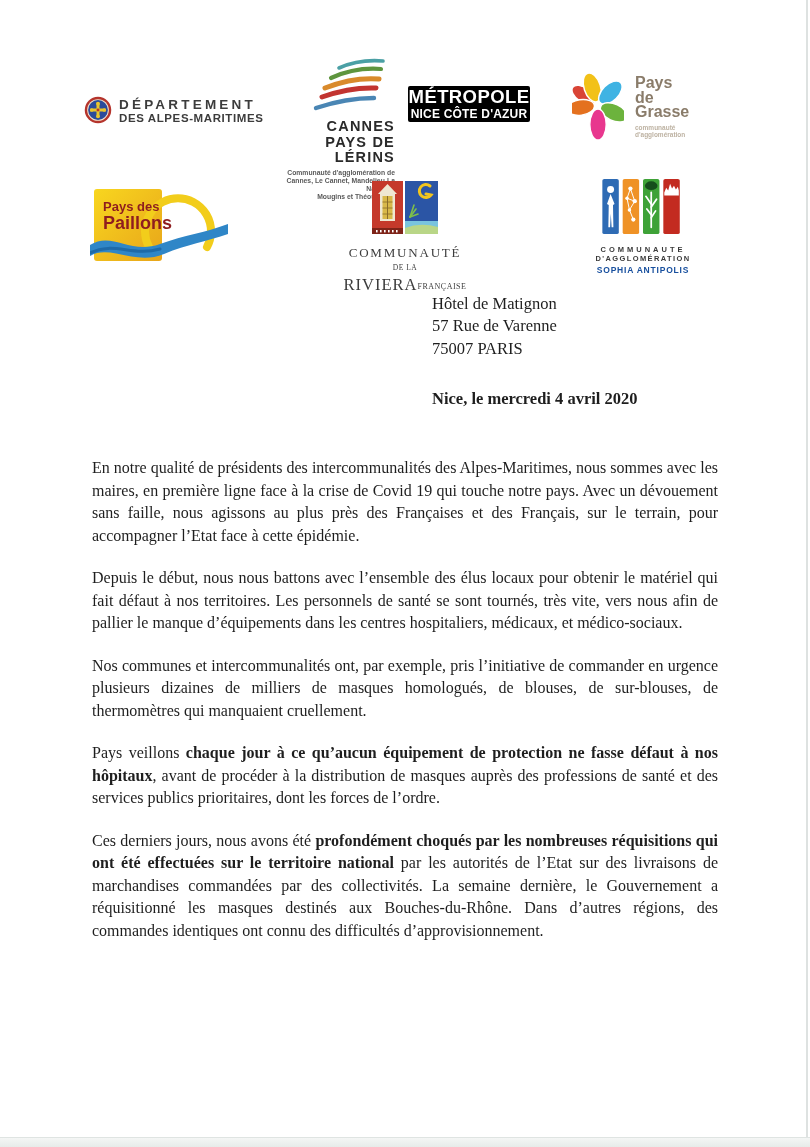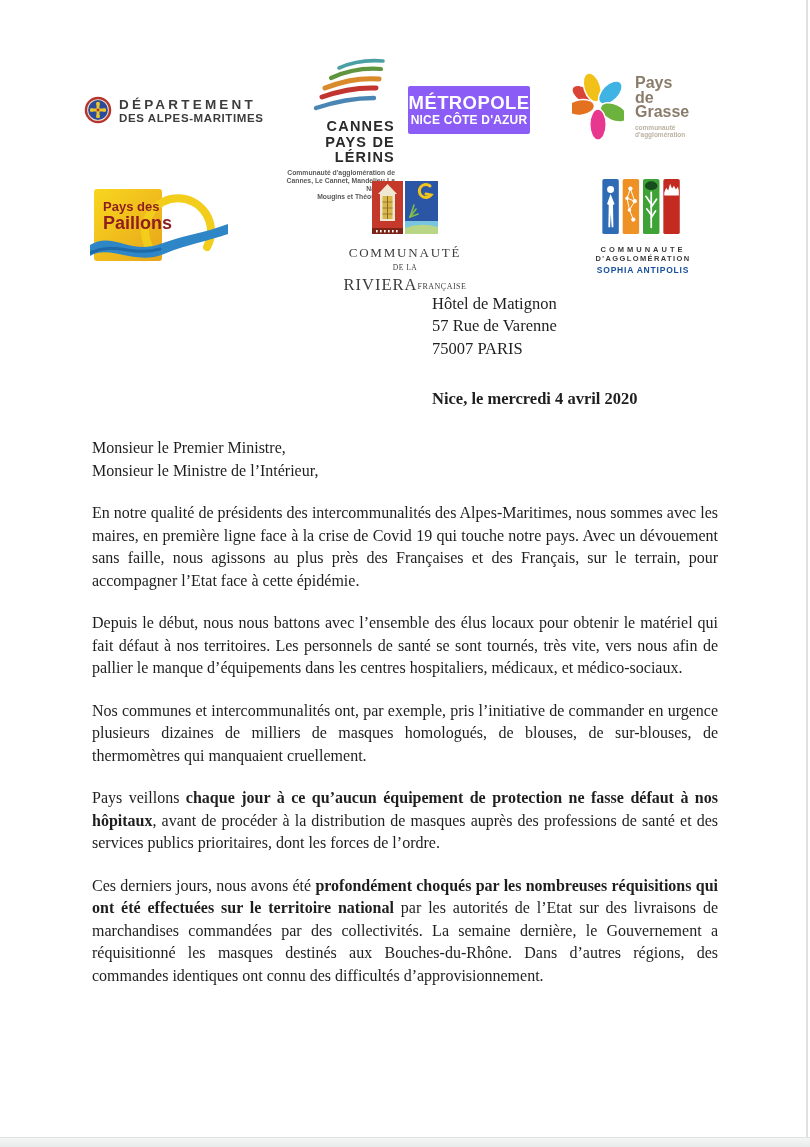--- a/index.html
+++ b/index.html
@@ -22,21 +22,21 @@
   .logo-dept .emblem{width:28px;height:28px;flex:0 0 auto;}
   .logo-dept .txt{margin-left:7px;margin-top:2px;color:#3c3c3c;}
   .logo-dept .l1{font-size:13.5px;font-weight:600;letter-spacing:3.2px;line-height:14px;}
   .logo-dept .l2{font-size:11.5px;font-weight:700;letter-spacing:.6px;line-height:13px;}
 
   .logo-cannes{position:absolute;left:263px;top:56px;width:132px;text-align:right;}
   .logo-cannes .strokes{width:86px;height:58px;}
   .logo-cannes .name{margin-top:1px;font-size:14.5px;font-weight:700;letter-spacing:1.2px;line-height:15.5px;color:#2a2a2a;}
   .logo-cannes .sub{margin-top:3px;font-size:6.8px;line-height:8px;color:#5a5a5a;font-weight:600;}
 
-  .logo-metropole{position:absolute;left:408px;top:86px;width:122px;height:48px;background:#8b5cf6;border-radius:2px;color:#fff;text-align:center;display:flex;flex-direction:column;justify-content:center;}
+  .logo-metropole{position:absolute;left:408px;top:86px;width:122px;height:36px;background:#000000;border-radius:2px;color:#fff;text-align:center;display:flex;flex-direction:column;justify-content:center;}
   .logo-metropole .l1{font-size:18.5px;font-weight:800;letter-spacing:.4px;line-height:20px;}
   .logo-metropole .l2{font-size:12px;font-weight:800;letter-spacing:.2px;line-height:14px;}
 
   .logo-grasse{position:absolute;left:572px;top:68px;display:flex;align-items:flex-start;}
   .logo-grasse .flower{width:52px;height:72px;}
   .logo-grasse .txt{margin-left:11px;margin-top:8px;}
   .logo-grasse .name{font-size:16px;line-height:14.5px;font-weight:600;color:#8a7c6a;}
   .logo-grasse .sub{margin-top:4px;font-size:6.5px;line-height:7.5px;color:#bdb2a2;font-weight:600;}
 
   .logo-paillons{position:absolute;left:90px;top:183px;width:144px;height:92px;}
@@ -251,24 +251,20 @@
 
   <div class="recipient">
     <p>Hôtel de Matignon</p>
     <p>57 Rue de Varenne</p>
     <p>75007 PARIS</p>
   </div>
 
   <div class="dateline">Nice, le mercredi 4 avril 2020</div>
 
   <div class="content">
-    <div class="salutation">
-      <p>Monsieur le Premier Ministre,</p>
-      <p>Monsieur le Ministre de l’Intérieur,</p>
-    </div>
     <p class="para">En notre qualité de présidents des intercommunalités des Alpes-Maritimes, nous sommes avec les maires, en première ligne face à la crise de Covid 19 qui touche notre pays. Avec un dévouement sans faille, nous agissons au plus près des Françaises et des Français, sur le terrain, pour accompagner l’Etat face à cette épidémie.</p>
     <p class="para">Depuis le début, nous nous battons avec l’ensemble des élus locaux pour obtenir le matériel qui fait défaut à nos territoires. Les personnels de santé se sont tournés, très vite, vers nous afin de pallier le manque d’équipements dans les centres hospitaliers, médicaux, et médico-sociaux.</p>
     <p class="para">Nos communes et intercommunalités ont, par exemple, pris l’initiative de commander en urgence plusieurs dizaines de milliers de masques homologués, de blouses, de sur-blouses, de thermomètres qui manquaient cruellement.</p>
     <p class="para"><span>Pays veillons </span><strong>chaque jour à ce qu’aucun équipement de protection ne fasse défaut à nos hôpitaux</strong><span>, avant de procéder à la distribution de masques auprès des professions de santé et des services publics prioritaires, dont les forces de l’ordre.</span></p>
     <p class="para"><span>Ces derniers jours, nous avons été </span><strong>profondément choqués par les nombreuses réquisitions qui ont été effectuées sur le territoire national</strong><span> par les autorités de l’Etat sur des livraisons de marchandises commandées par des collectivités. La semaine dernière, le Gouvernement a réquisitionné les masques destinés aux Bouches-du-Rhône. Dans d’autres régions, des commandes identiques ont connu des difficultés d’approvisionnement.</span></p>
   </div>
 
   <div class="edge-right"></div>
   <div class="edge-bottom"></div>
 </div>

